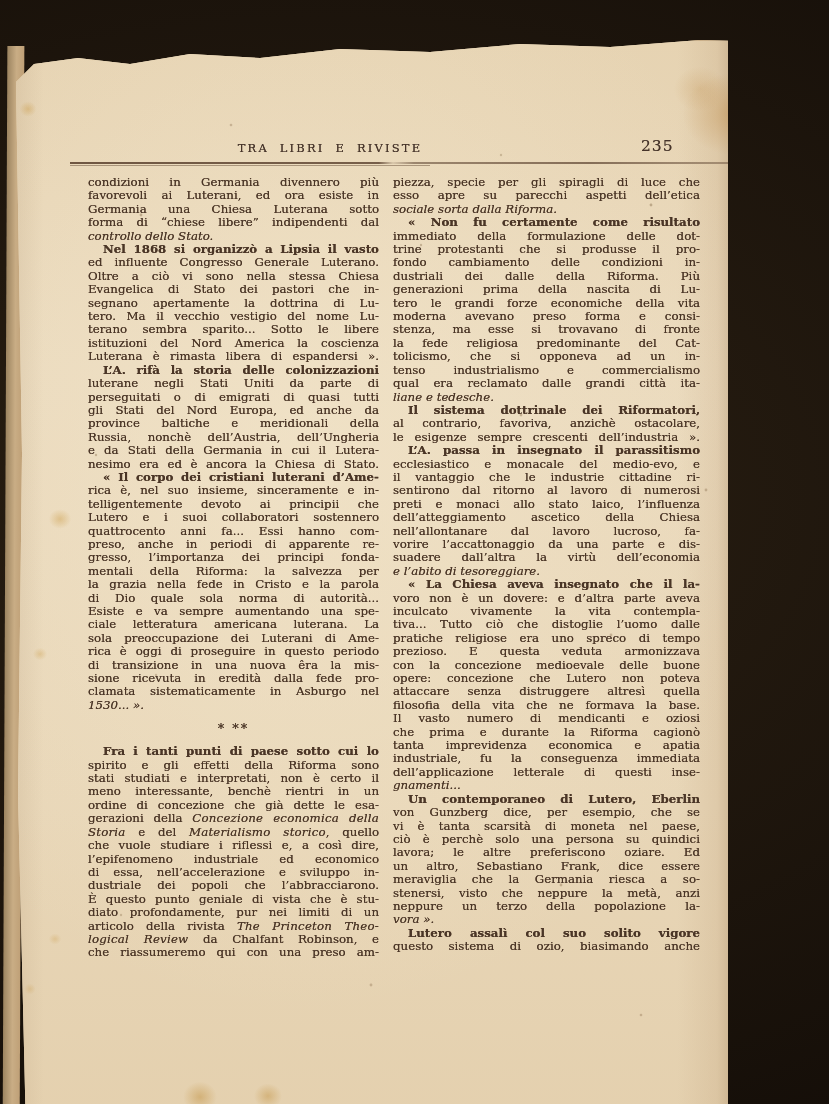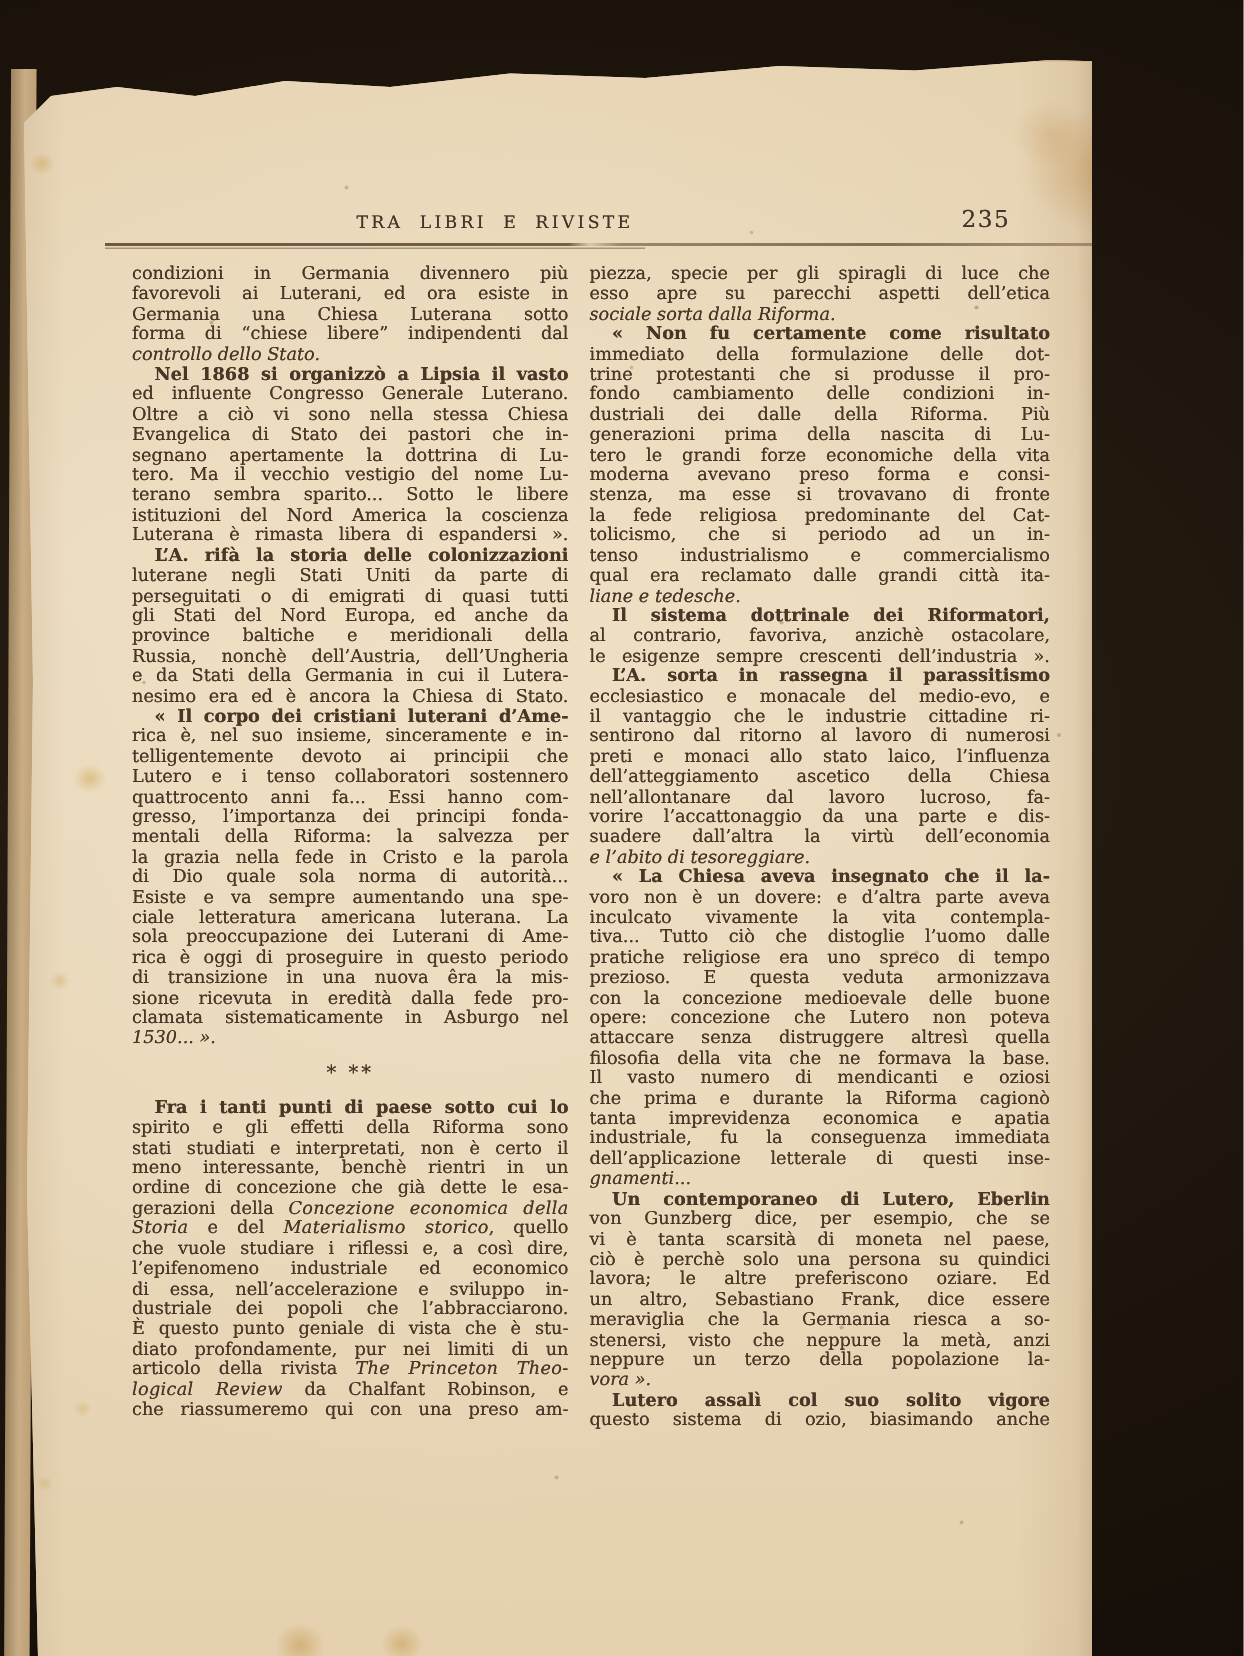--- a/index.html
+++ b/index.html
@@ -145,22 +145,23 @@
             <div class="ln">gli Stati del Nord Europa, ed anche da</div>
             <div class="ln">province baltiche e meridionali della</div>
             <div class="ln">Russia, nonchè dell’Austria, dell’Ungheria</div>
             <div class="ln">e da Stati della Germania in cui il Lutera-</div>
             <div class="ln">nesimo era ed è ancora la Chiesa di Stato.</div>
           </div>
           <div class="para">
             <div class="ln ind">« Il corpo dei cristiani luterani d’Ame-</div>
             <div class="ln">rica è, nel suo insieme, sinceramente e in-</div>
             <div class="ln">telligentemente devoto ai principii che</div>
-            <div class="ln">Lutero e i tenso collaboratori sostennero</div>
+            <div class="ln">Lutero e i suoi collaboratori sostennero</div>
             <div class="ln">quattrocento anni fa... Essi hanno com-</div>
+            <div class="ln">preso, anche in periodi di apparente re-</div>
             <div class="ln">gresso, l’importanza dei principi fonda-</div>
             <div class="ln">mentali della Riforma: la salvezza per</div>
             <div class="ln">la grazia nella fede in Cristo e la parola</div>
             <div class="ln">di Dio quale sola norma di autorità...</div>
             <div class="ln">Esiste e va sempre aumentando una spe-</div>
             <div class="ln">ciale letteratura americana luterana. La</div>
             <div class="ln">sola preoccupazione dei Luterani di Ame-</div>
             <div class="ln">rica è oggi di proseguire in questo periodo</div>
             <div class="ln">di transizione in una nuova êra la mis-</div>
             <div class="ln">sione ricevuta in eredità dalla fede pro-</div>
@@ -197,32 +198,32 @@
             <div class="ln ind">« Non fu certamente come risultato</div>
             <div class="ln">immediato della formulazione delle dot-</div>
             <div class="ln">trine protestanti che si produsse il pro-</div>
             <div class="ln">fondo cambiamento delle condizioni in-</div>
             <div class="ln">dustriali dei dalle della Riforma. Più</div>
             <div class="ln">generazioni prima della nascita di Lu-</div>
             <div class="ln">tero le grandi forze economiche della vita</div>
             <div class="ln">moderna avevano preso forma e consi-</div>
             <div class="ln">stenza, ma esse si trovavano di fronte</div>
             <div class="ln">la fede religiosa predominante del Cat-</div>
-            <div class="ln">tolicismo, che si periodo ad un in-</div>
+            <div class="ln">tolicismo, che si opponeva ad un in-</div>
             <div class="ln">tenso industrialismo e commercialismo</div>
             <div class="ln">qual era reclamato dalle grandi città ita-</div>
             <div class="ln last">liane e tedesche.</div>
           </div>
           <div class="para">
             <div class="ln ind">Il sistema dottrinale dei Riformatori,</div>
             <div class="ln">al contrario, favoriva, anzichè ostacolare,</div>
             <div class="ln">le esigenze sempre crescenti dell’industria ».</div>
           </div>
           <div class="para">
-            <div class="ln ind">L’A. sorta in rassegna il parassitismo</div>
+            <div class="ln ind">L’A. passa in insegnato il parassitismo</div>
             <div class="ln">ecclesiastico e monacale del medio-evo, e</div>
             <div class="ln">il vantaggio che le industrie cittadine ri-</div>
             <div class="ln">sentirono dal ritorno al lavoro di numerosi</div>
             <div class="ln">preti e monaci allo stato laico, l’influenza</div>
             <div class="ln">dell’atteggiamento ascetico della Chiesa</div>
             <div class="ln">nell’allontanare dal lavoro lucroso, fa-</div>
             <div class="ln">vorire l’accattonaggio da una parte e dis-</div>
             <div class="ln">suadere dall’altra la virtù dell’economia</div>
             <div class="ln last">e l’abito di tesoreggiare.</div>
           </div>

